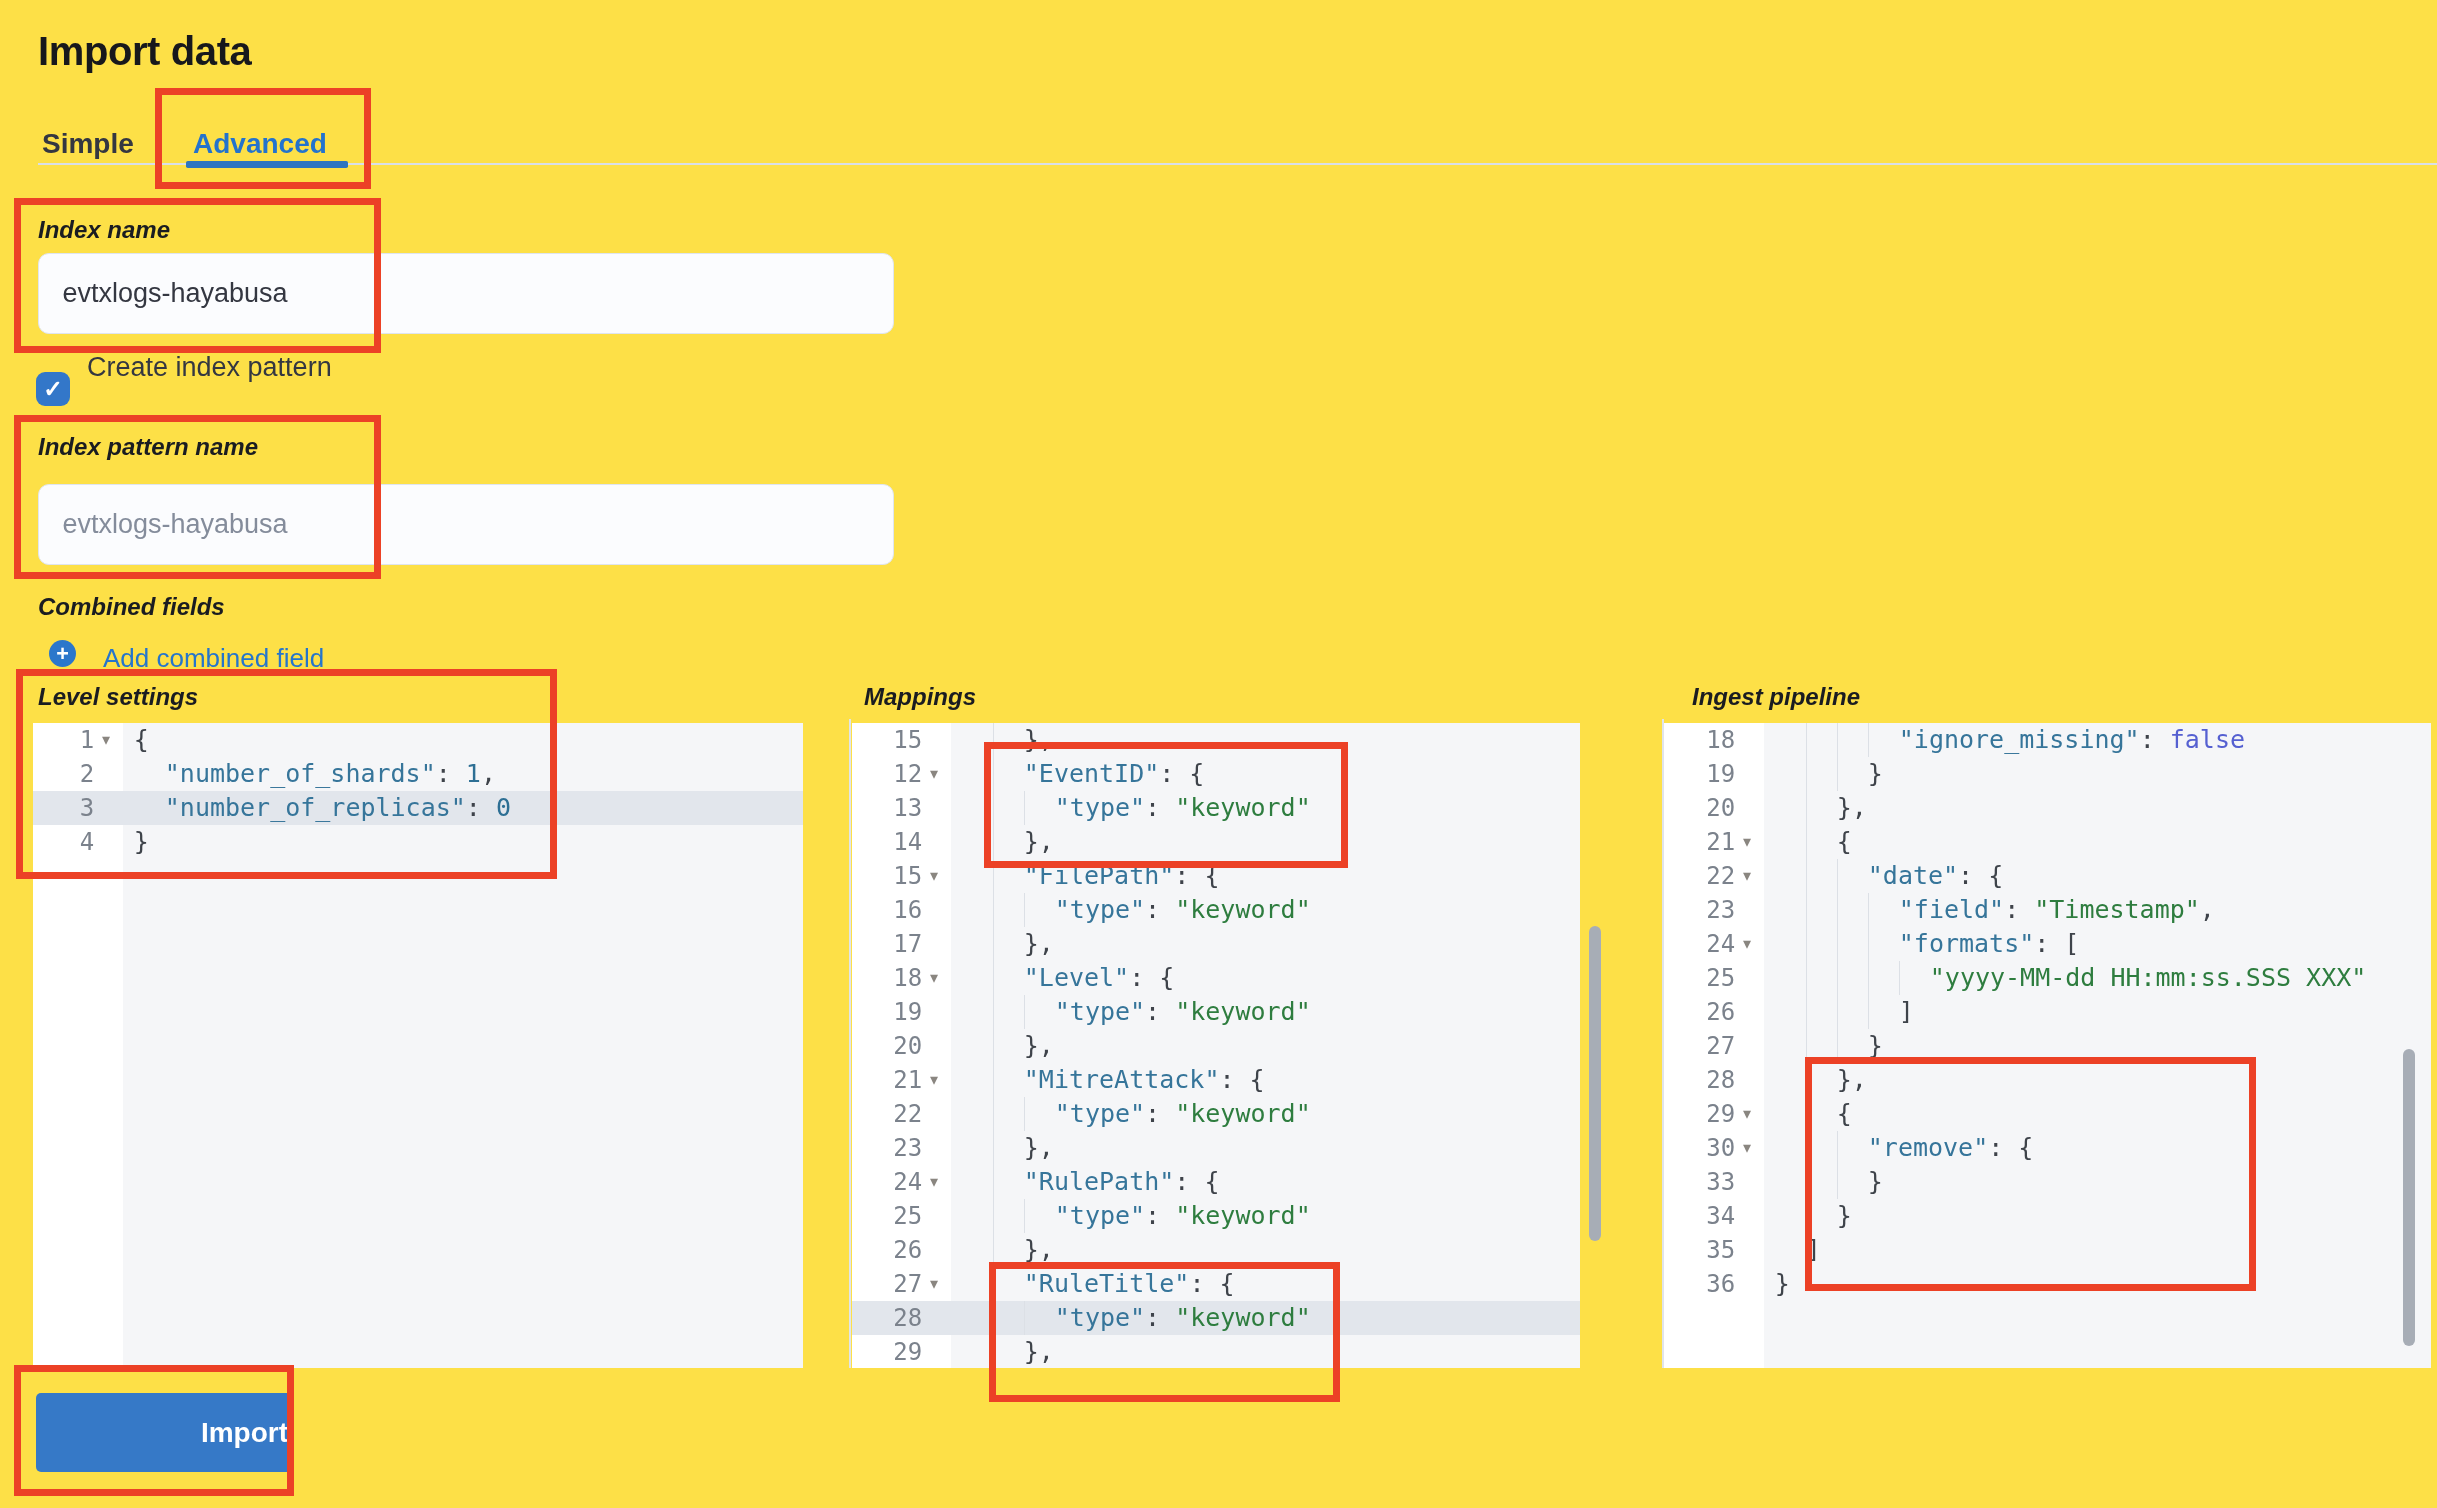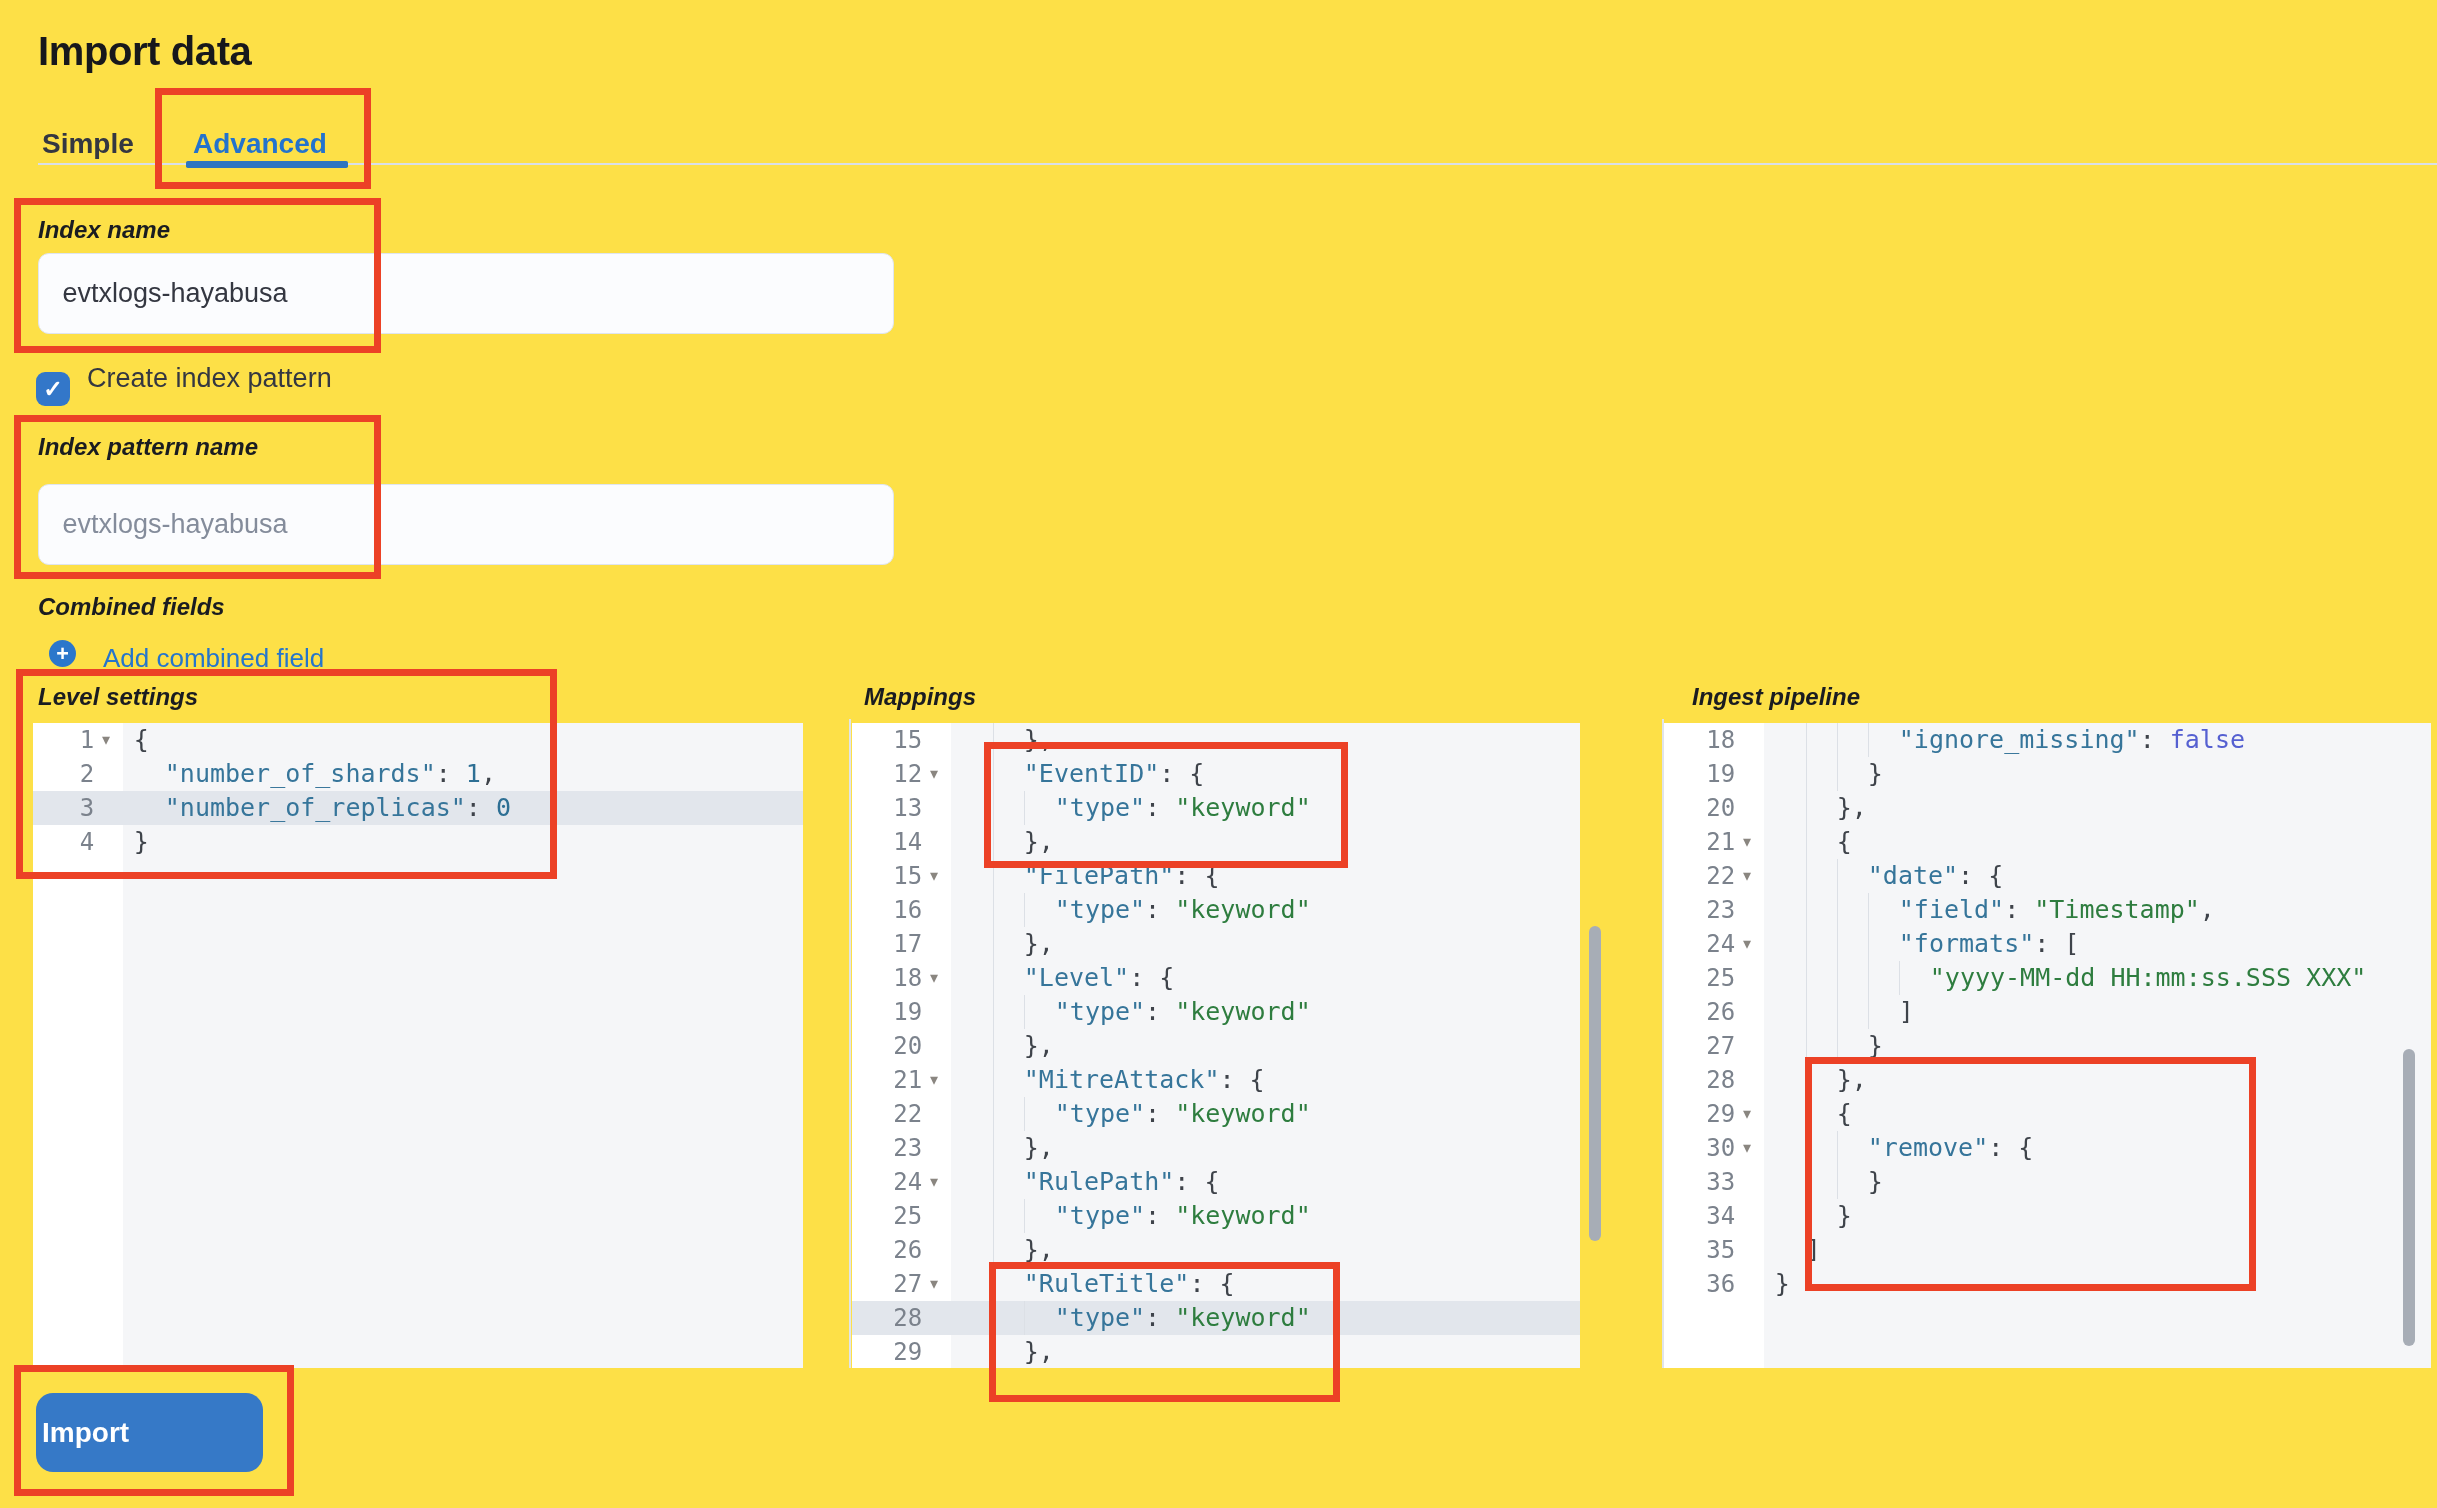--- a/index.html
+++ b/index.html
@@ -32,21 +32,21 @@
   .tab-advanced{left:193px;color:var(--blue-tab);}
   .tab-underline{left:186px;top:161px;width:162px;height:7.2px;background:var(--blue-underline);border-radius:1.8px;z-index:2;}
   .divider{left:38px;top:163px;width:2400px;height:1.8px;background:var(--divider);}
   .flabel{font-size:24px;font-weight:700;color:var(--ink);font-style:italic;}
   .tinput{position:absolute;width:856px;height:81px;background:#fbfcfe;border:1.8px solid #dfe5ef;
           border-radius:10.8px;box-sizing:border-box;padding:0 23.4px;font-family:"Liberation Sans",sans-serif;
           font-size:27px;color:var(--body-ink);outline:none;}
   .tinput::placeholder{color:#848c9b;opacity:1;}
   .checkbox{left:36px;top:372px;width:34px;height:34px;border-radius:9px;background:var(--blue-check);
             display:flex;align-items:center;justify-content:center;color:#fff;font-size:23.4px;font-weight:700;cursor:pointer;}
-  .cb-label{left:87px;top:363px;font-size:27px;color:var(--body-ink);}
+  .cb-label{left:87px;top:352px;font-size:27px;color:var(--body-ink);}
   .plus-circle{left:49px;top:640px;width:27px;height:27px;border-radius:50%;background:#2b77cb;color:#fff;
                display:flex;align-items:center;justify-content:center;font-size:21.6px;font-weight:700;line-height:1;}
   .add-link{left:92px;top:643px;font-size:26px;font-weight:500;color:var(--blue-link);cursor:pointer;margin-left:11px;}
   
   .editor{position:absolute;top:723px;height:645px;background:var(--editor-bg);}
   .gutterbg{position:absolute;left:0;top:0;bottom:0;width:var(--gw);background:#fff;}
   .vline{position:absolute;top:719px;height:649px;width:1.8px;background:#e0e4ea;}
   .crow{position:relative;display:flex;height:34px;}
   .crow.hl{background:var(--hl-row);}
   .gut{flex:none;width:var(--gw);display:flex;justify-content:flex-end;align-items:center;padding-right:5.4px;box-sizing:border-box;}
@@ -55,23 +55,23 @@
   .cline{flex:1;font-family:"DejaVu Sans Mono",monospace;font-size:25px;line-height:34px;
          color:var(--code-punct);white-space:pre;padding-left:10.8px;}
   .sp,.ig{display:inline-block;width:31px;height:34px;vertical-align:top;}
   .ig{border-left:1.8px solid var(--guide);box-sizing:border-box;}
   .tok.k{color:var(--code-key);}
   .tok.s{color:var(--code-str);}
   .tok.n{color:var(--code-num);}
   .tok.b{color:var(--code-bool);}
   .tok.p{color:var(--code-punct);}
   .sbar{position:absolute;width:11.7px;border-radius:6.3px;background:#a7adb6;}
-  .import-btn{left:36px;top:1393px;width:227px;height:79px;border-radius:17px;background:var(--blue-btn);
+  .import-btn{left:36px;top:1393px;width:258px;height:79px;border-radius:5px;background:var(--blue-btn);
               border:none;color:#fff;font-family:"Liberation Sans",sans-serif;font-size:28px;font-weight:600;
-              display:flex;align-items:center;justify-content:flex-start;cursor:pointer;}
+              display:flex;align-items:center;justify-content:flex-end;cursor:pointer;}
   .ann{position:absolute;border:7.2px solid var(--red);box-sizing:border-box;pointer-events:none;z-index:10;}
 </style>
 </head>
 <body>
 
 <div id="app">
 
   <div class="abs page-title">Import data</div>
 
   <div class="abs tab tab-simple">Simple</div>

